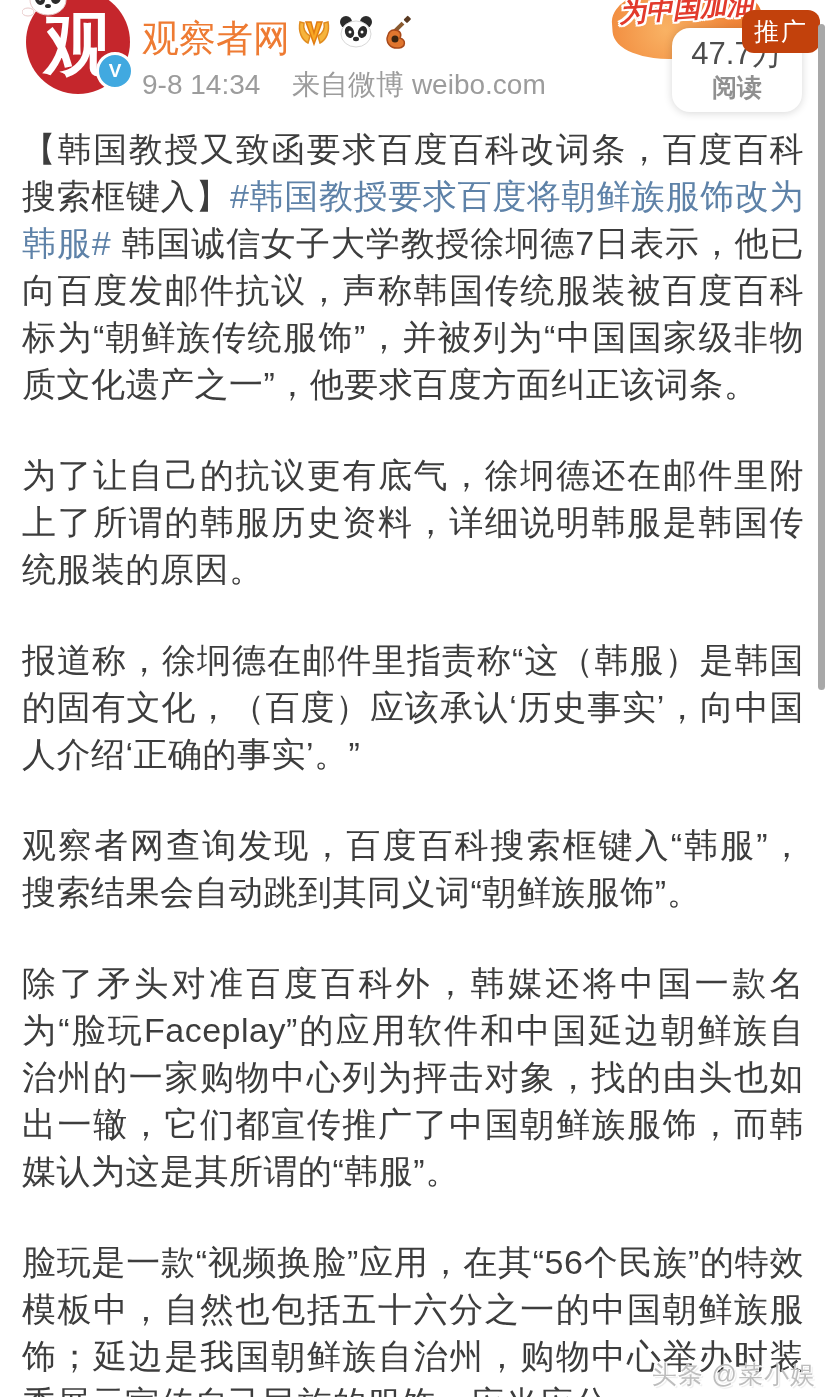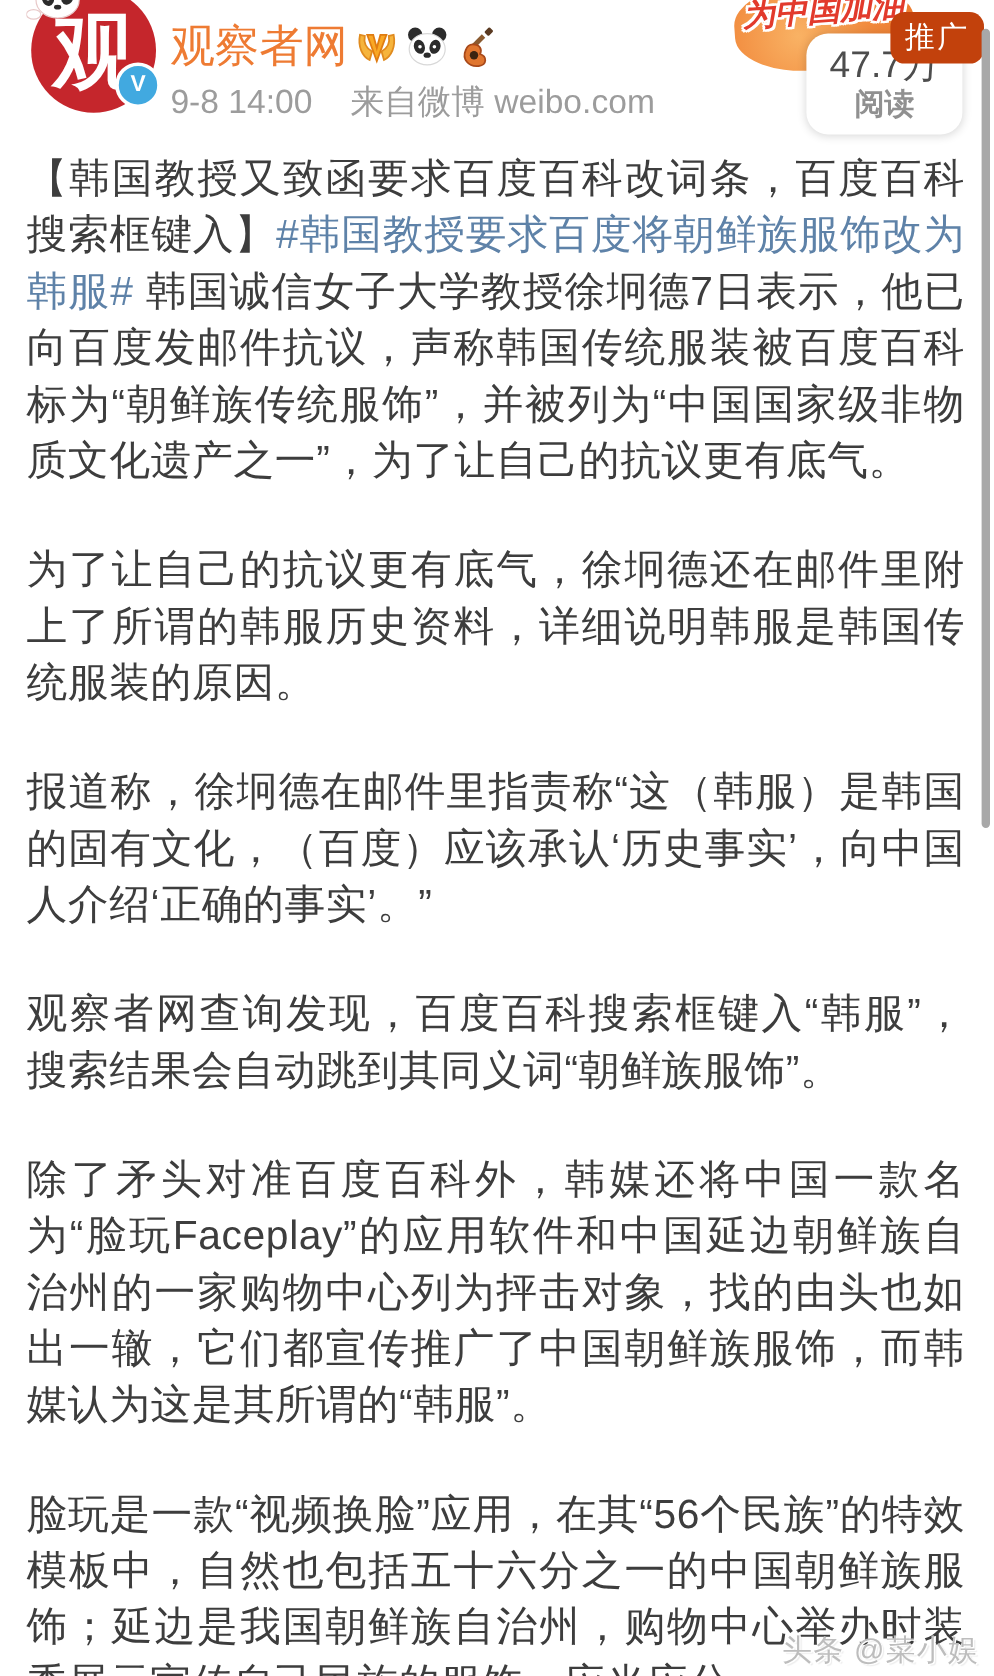--- a/index.html
+++ b/index.html
@@ -14,21 +14,21 @@
     position:absolute;left:26px;top:-10px;width:104px;height:104px;
     border-radius:50%;background:#c5262c;display:flex;align-items:center;justify-content:center;
   }
   .avatar-char{color:#fff;font-size:68px;font-weight:bold;line-height:1;transform:translateY(2px);}
   .avatar-panda{position:absolute;left:-4px;top:-8px;}
   .v-badge{
     position:absolute;right:-4px;bottom:4px;width:32px;height:32px;border-radius:50%;
     background:#41a9e0;border:3px solid #fff;display:flex;align-items:center;justify-content:center;
     color:#fff;font-size:19px;font-weight:bold;
   }
-  .name-row{position:absolute;left:142px;top:14px;display:flex;align-items:center;gap:6px;}
+  .name-row{position:absolute;left:142px;top:14px;display:flex;align-items:flex-start;gap:6px;}
   .username{color:#ee7b33;font-size:37px;font-weight:500;}
   .emoji{display:inline-block;width:36px;height:36px;vertical-align:middle;}
   .time-row{position:absolute;left:142px;top:66px;color:#9c9c9c;font-size:28px;}
   .time-row .src{margin-left:24px;}
   
   .promo-banner{
     position:absolute;right:66px;top:-16px;width:150px;height:74px;
     background:radial-gradient(circle at 35% 60%, #f9b264 0%, #f1883b 60%, #ec7a2e 100%);
     border-radius:48% 52% 55% 45%;transform:rotate(-4deg);
     display:flex;align-items:flex-start;justify-content:center;
@@ -111,38 +111,38 @@
 
     <svg class="emoji" viewBox="0 0 36 36">
       <rect x="25" y="2" width="5" height="6" rx="1" fill="#5a3a22" transform="rotate(45 27 5)"></rect>
       <rect x="16" y="7" width="4" height="14" fill="#8a5a30" transform="rotate(45 18 14)"></rect>
       <path d="M14 16 C20 16 22 20 20 24 C26 26 26 33 19 34 C10 35 5 28 8 21 C9 18 11 16 14 16 Z" fill="#e0762f" stroke="#a8491a" stroke-width="1.5"></path>
       <circle cx="15" cy="25" r="3.5" fill="#3a2410"></circle>
     </svg>
   </div>
 
   <div class="time-row">
-    <span>9-8 14:00</span>
+    <span>9-8 14:34</span>
     <span class="src">来自微博 weibo.com</span>
   </div>
 
   <div class="promo-banner">
     <span class="promo-banner-text">为中国加油</span>
   </div>
 
   <div class="reads-card">
     <div class="reads-count">47.7万</div>
     <div class="reads-label">阅读</div>
   </div>
 
   <div class="promo-tag">推广</div>
 </div>
 
 <div class="post-body">
-    <p class="para"><span class="plain">【韩国教授又致函要求百度百科改词条，百度百科搜索框键入】</span><span class="hashtag">#韩国教授要求百度将朝鲜族服饰改为韩服#</span><span class="plain"> 韩国诚信女子大学教授徐坰德7日表示，他已向百度发邮件抗议，声称韩国传统服装被百度百科标为“朝鲜族传统服饰”，并被列为“中国国家级非物质文化遗产之一”，为了让自己的抗议更有底气。</span></p>
+    <p class="para"><span class="plain">【韩国教授又致函要求百度百科改词条，百度百科搜索框键入】</span><span class="hashtag">#韩国教授要求百度将朝鲜族服饰改为韩服#</span><span class="plain"> 韩国诚信女子大学教授徐坰德7日表示，他已向百度发邮件抗议，声称韩国传统服装被百度百科标为“朝鲜族传统服饰”，并被列为“中国国家级非物质文化遗产之一”，他要求百度方面纠正该词条。</span></p>
     <p class="para"><span class="plain">为了让自己的抗议更有底气，徐坰德还在邮件里附上了所谓的韩服历史资料，详细说明韩服是韩国传统服装的原因。</span></p>
     <p class="para"><span class="plain">报道称，徐坰德在邮件里指责称“这（韩服）是韩国的固有文化，（百度）应该承认‘历史事实’，向中国人介绍‘正确的事实’。”</span></p>
     <p class="para"><span class="plain">观察者网查询发现，百度百科搜索框键入“韩服”，搜索结果会自动跳到其同义词“朝鲜族服饰”。</span></p>
     <p class="para"><span class="plain">除了矛头对准百度百科外，韩媒还将中国一款名为“脸玩Faceplay”的应用软件和中国延边朝鲜族自治州的一家购物中心列为抨击对象，找的由头也如出一辙，它们都宣传推广了中国朝鲜族服饰，而韩媒认为这是其所谓的“韩服”。</span></p>
     <p class="para"><span class="plain">脸玩是一款“视频换脸”应用，在其“56个民族”的特效模板中，自然也包括五十六分之一的中国朝鲜族服饰；延边是我国朝鲜族自治州，购物中心举办时装秀展示宣传自己民族的服饰，应当应分。</span></p>
   </div>
 
 <div class="scrollbar"></div>
 
 <div class="watermark">头条 @菜小娱</div>

